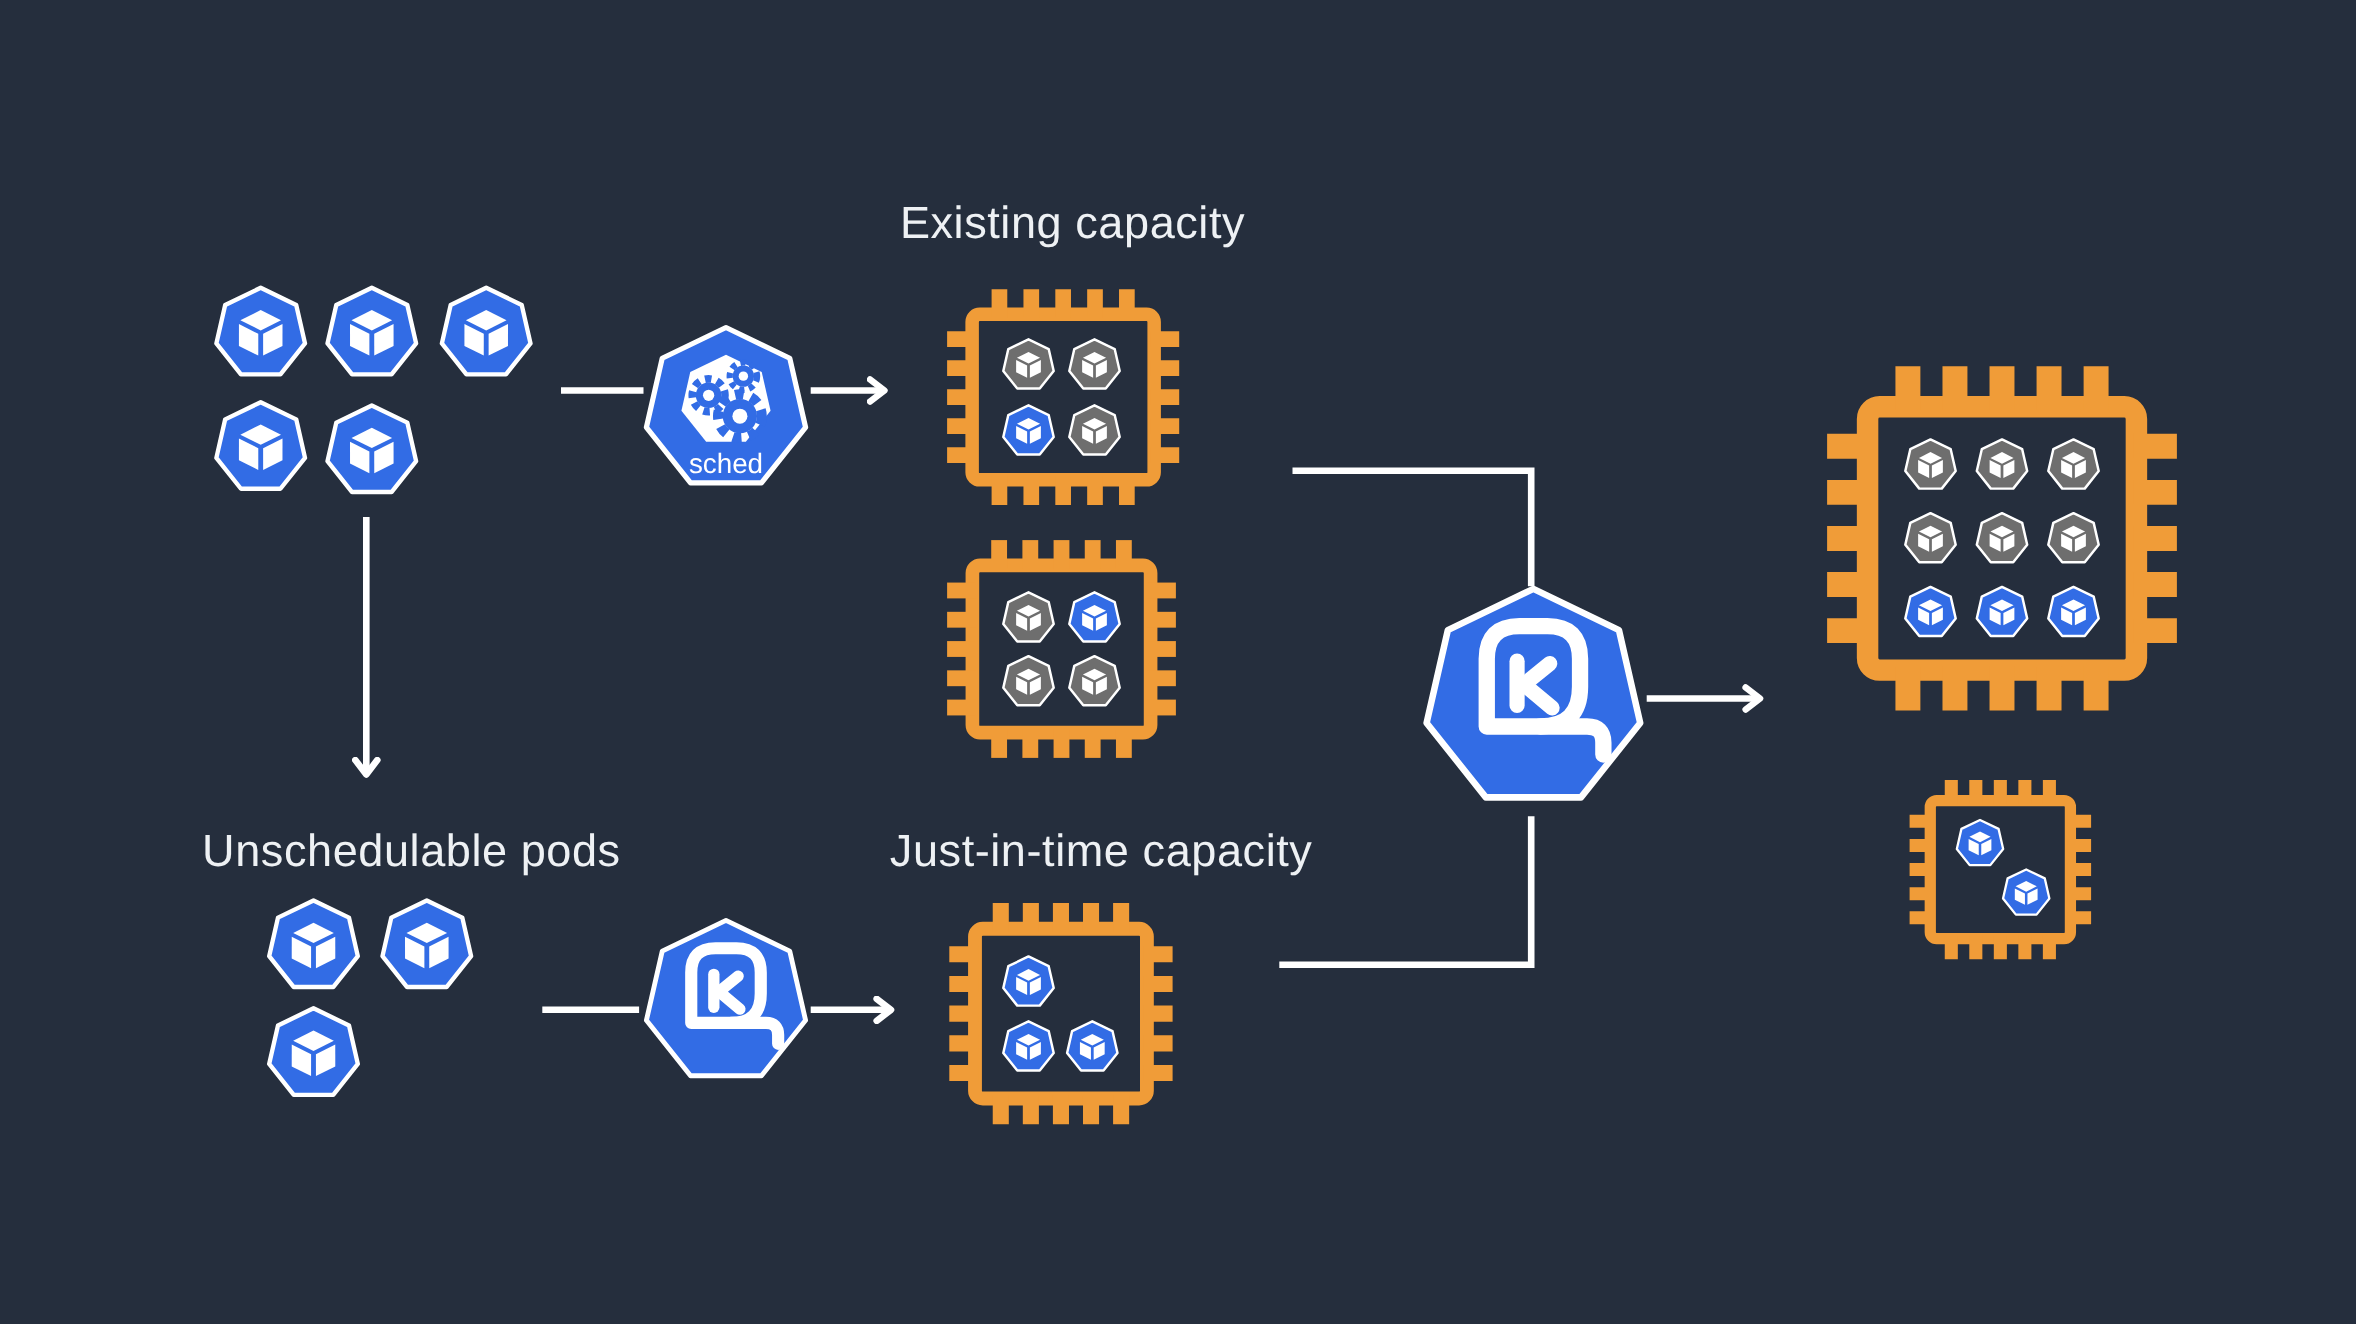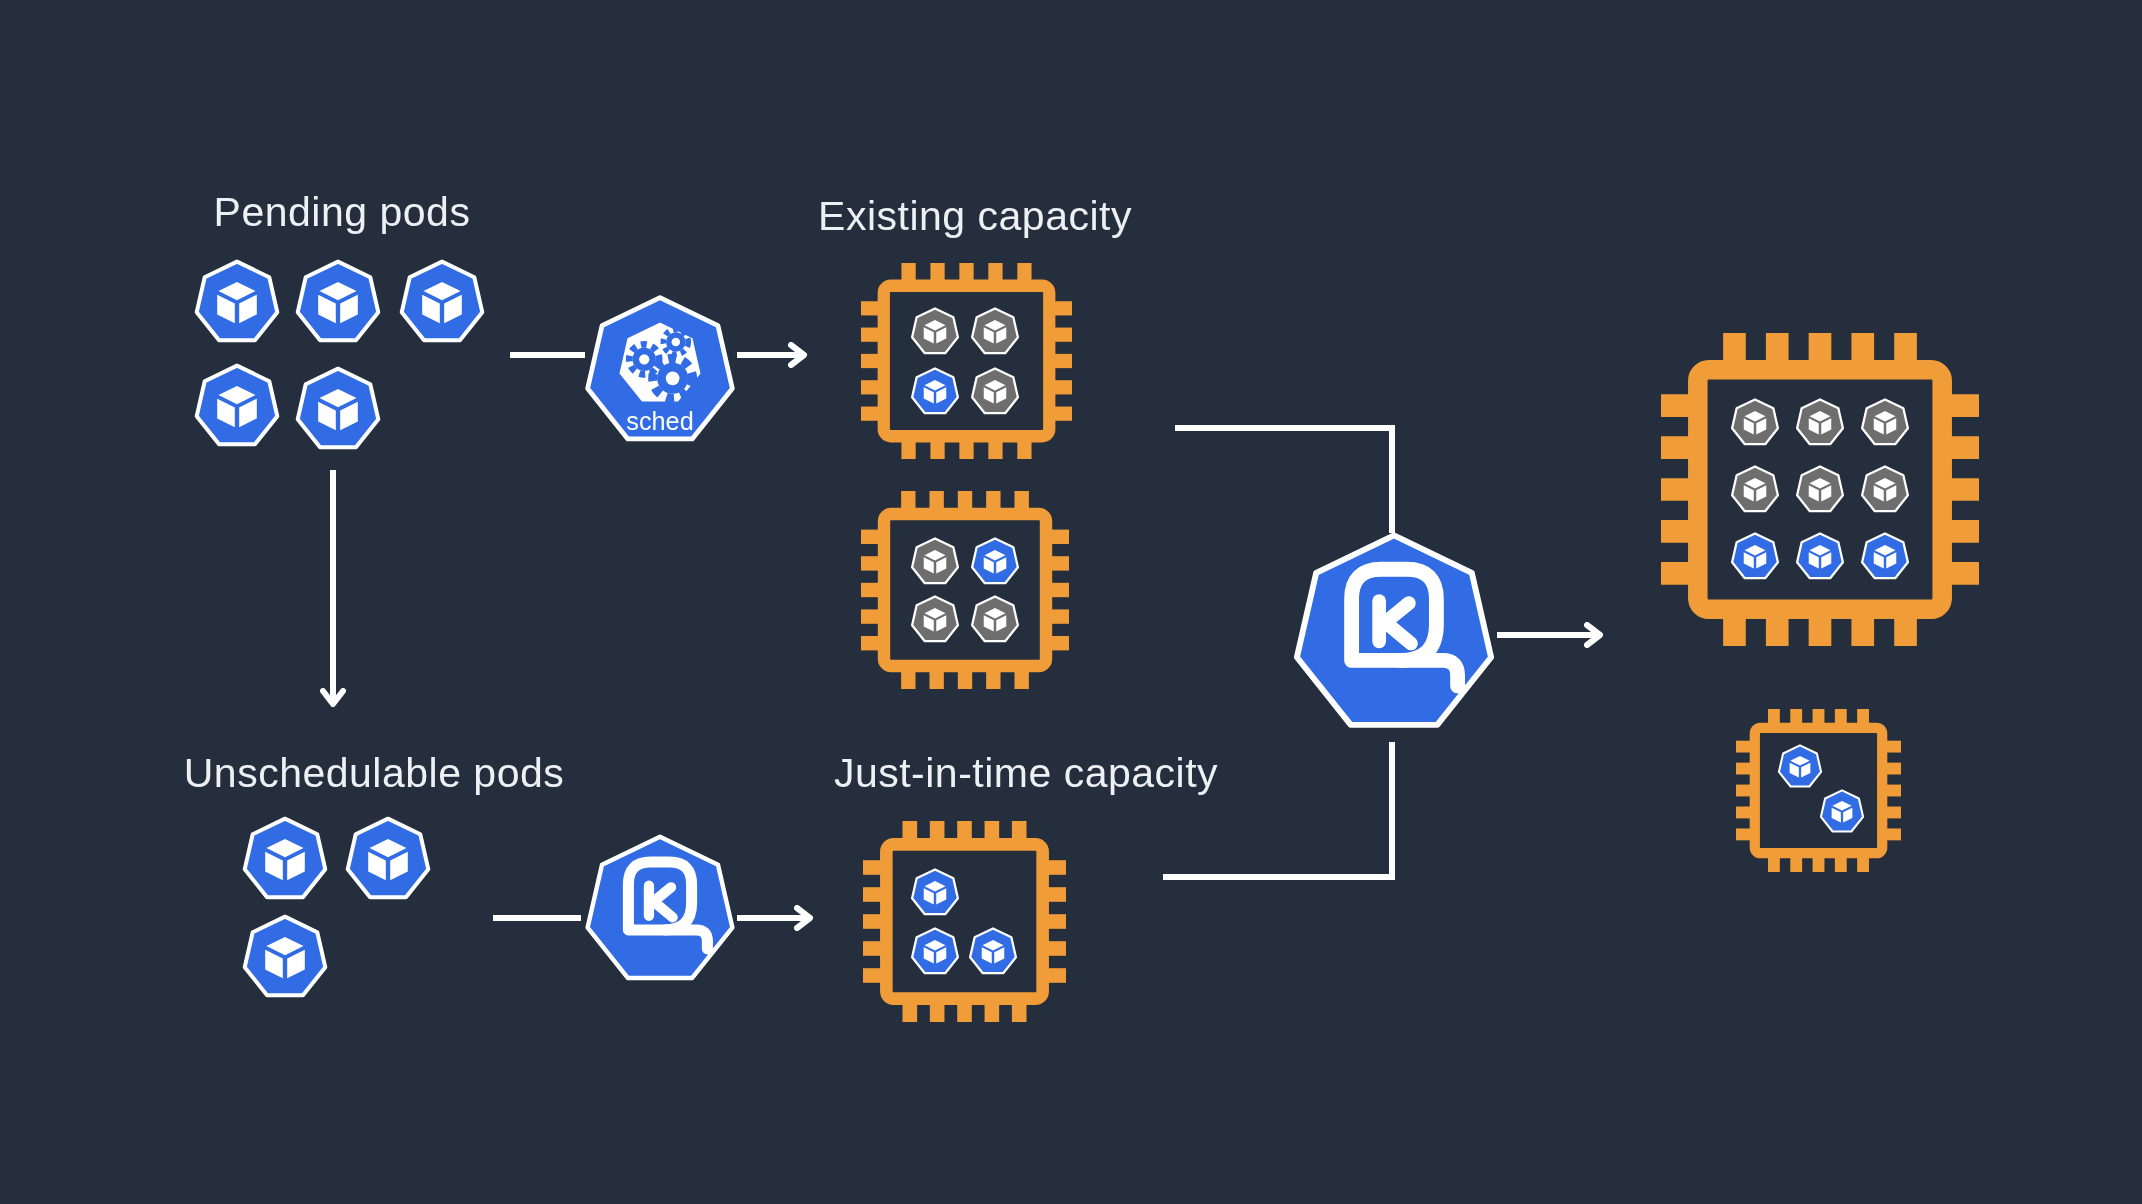--- a/index.html
+++ b/index.html
@@ -1,23 +1,23 @@
 <!DOCTYPE html>
 <html style="--background: #252e3d; --pod-blue: #326ce5; --pod-gray: #6e6e6e; --chip-orange: #f09c38; --line-white: #ffffff; --text: #eef1f4;"><head>
 <meta charset="utf-8">
 <style>
   html,body{margin:0;padding:0;background:#252e3d;}
   .stage{position:relative;width:2142px;height:1204px;background:var(--background,#252e3d);
          overflow:hidden;font-family:"Liberation Sans",sans-serif;}
   .diagram-label{position:absolute;transform:translateX(-50%);color:var(--text,#eef1f4);
          font-size:41px;font-weight:300;letter-spacing:.5px;white-space:nowrap;line-height:1;}
   #label-pending{left:342px;top:192px;}
-  #label-existing{left:975px;top:196px;}
+  #label-existing{left:975px;top:182px;}
   #label-unschedulable{left:346px;top:753px;margin-left:28px;}
-  #label-jit{left:1026px;top:753px;text-align:center;}
+  #label-jit{left:1001px;top:753px;text-align:center;}
   #label-optimized{left:1817px;top:192px;}
   #connector-layer{position:absolute;left:0;top:0;}
   .cluster{position:absolute;left:0;top:0;width:100%;height:100%;pointer-events:none;}
   .pod{position:absolute;}
   .chip{position:absolute;}
   .chip svg{position:absolute;left:0;top:0;}
   .icon{position:absolute;}
   svg{display:block;}
 </style>
 </head>
@@ -36,21 +36,20 @@
         <polyline points="737,355 800,355" fill="none" stroke="#ffffff" stroke-width="6" marker-end="url(#chevron)"></polyline>
         <polyline points="333,470 333,700" fill="none" stroke="#ffffff" stroke-width="6" marker-end="url(#chevron)"></polyline>
         <polyline points="493,918 581,918" fill="none" stroke="#ffffff" stroke-width="6"></polyline>
         <polyline points="737,918 806,918" fill="none" stroke="#ffffff" stroke-width="6" marker-end="url(#chevron)"></polyline>
         <polyline points="1175,428 1392,428 1392,533" fill="none" stroke="#ffffff" stroke-width="6"></polyline>
         <polyline points="1163,877 1392,877 1392,742" fill="none" stroke="#ffffff" stroke-width="6"></polyline>
         <polyline points="1497,635 1596,635" fill="none" stroke="#ffffff" stroke-width="6" marker-end="url(#chevron)"></polyline>
       </g>
   </svg>
 
-  <div class="diagram-label" id="label-pending">Pending pods</div>
   <div class="diagram-label" id="label-existing">Existing capacity</div>
   <div class="diagram-label" id="label-unschedulable">Unschedulable pods</div>
   <div class="diagram-label" id="label-jit">Just-in-time capacity</div>
 
   <div id="clusters-layer">
       <div class="cluster">
         <div class="pod" style="left: 193px; top: 259px; width: 88px; height: 88px;">
           <svg viewBox="0 0 100 100" width="100%" height="100%">
             <path d="M50 3 L86.7 20.7 L95.8 60.5 L70.4 92.4 L29.6 92.4 L4.2 60.5 L13.3 20.7 Z" fill="#326ce5" stroke="#ffffff" stroke-width="4.5" stroke-linejoin="round"></path>
             <g fill="#ffffff">

